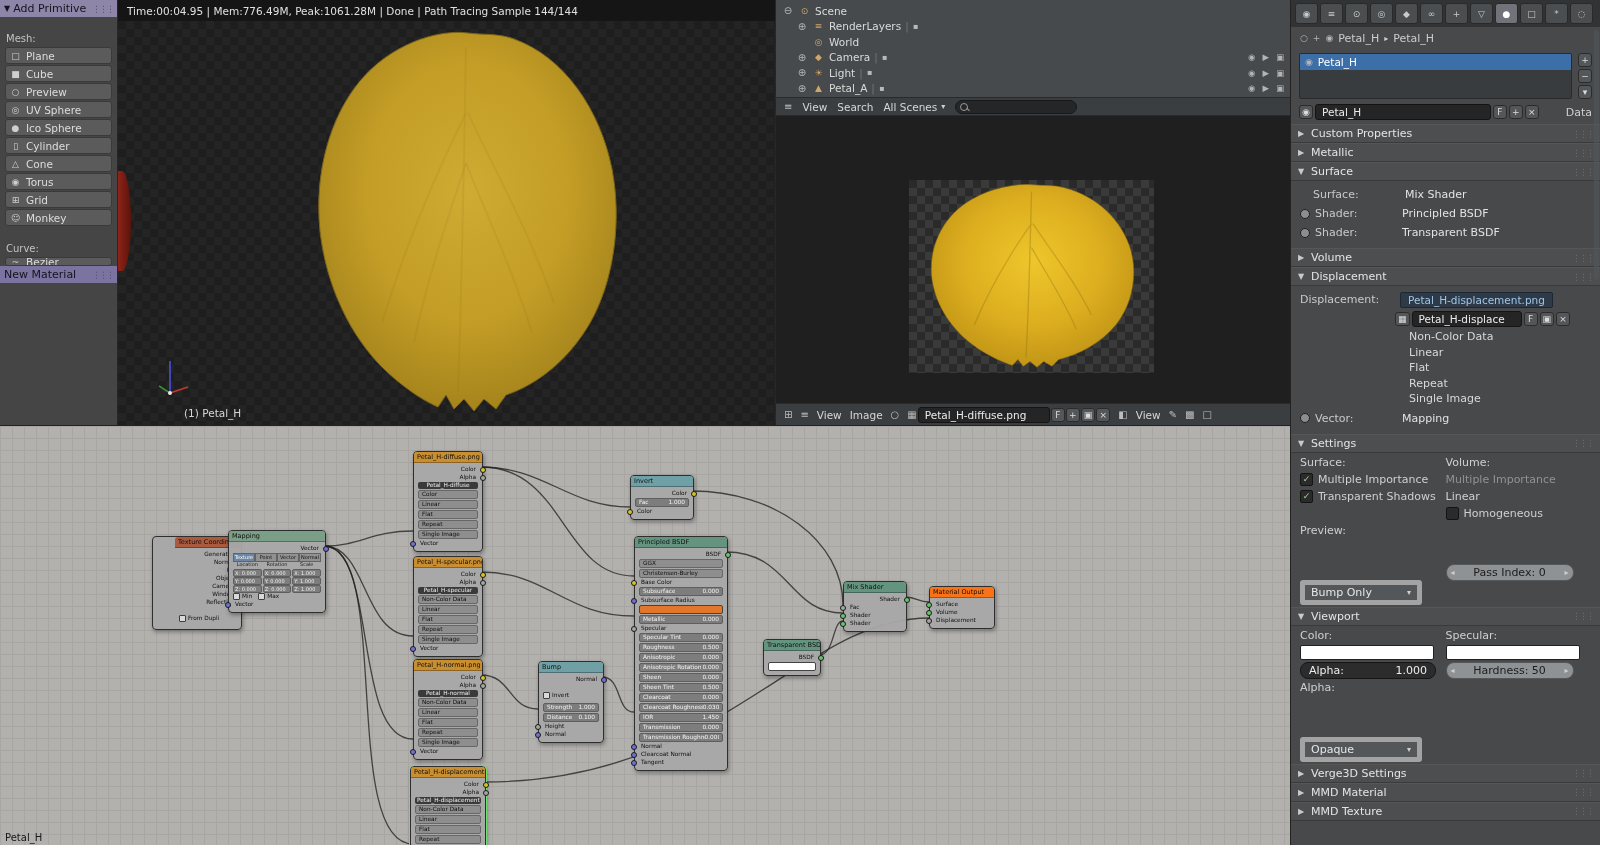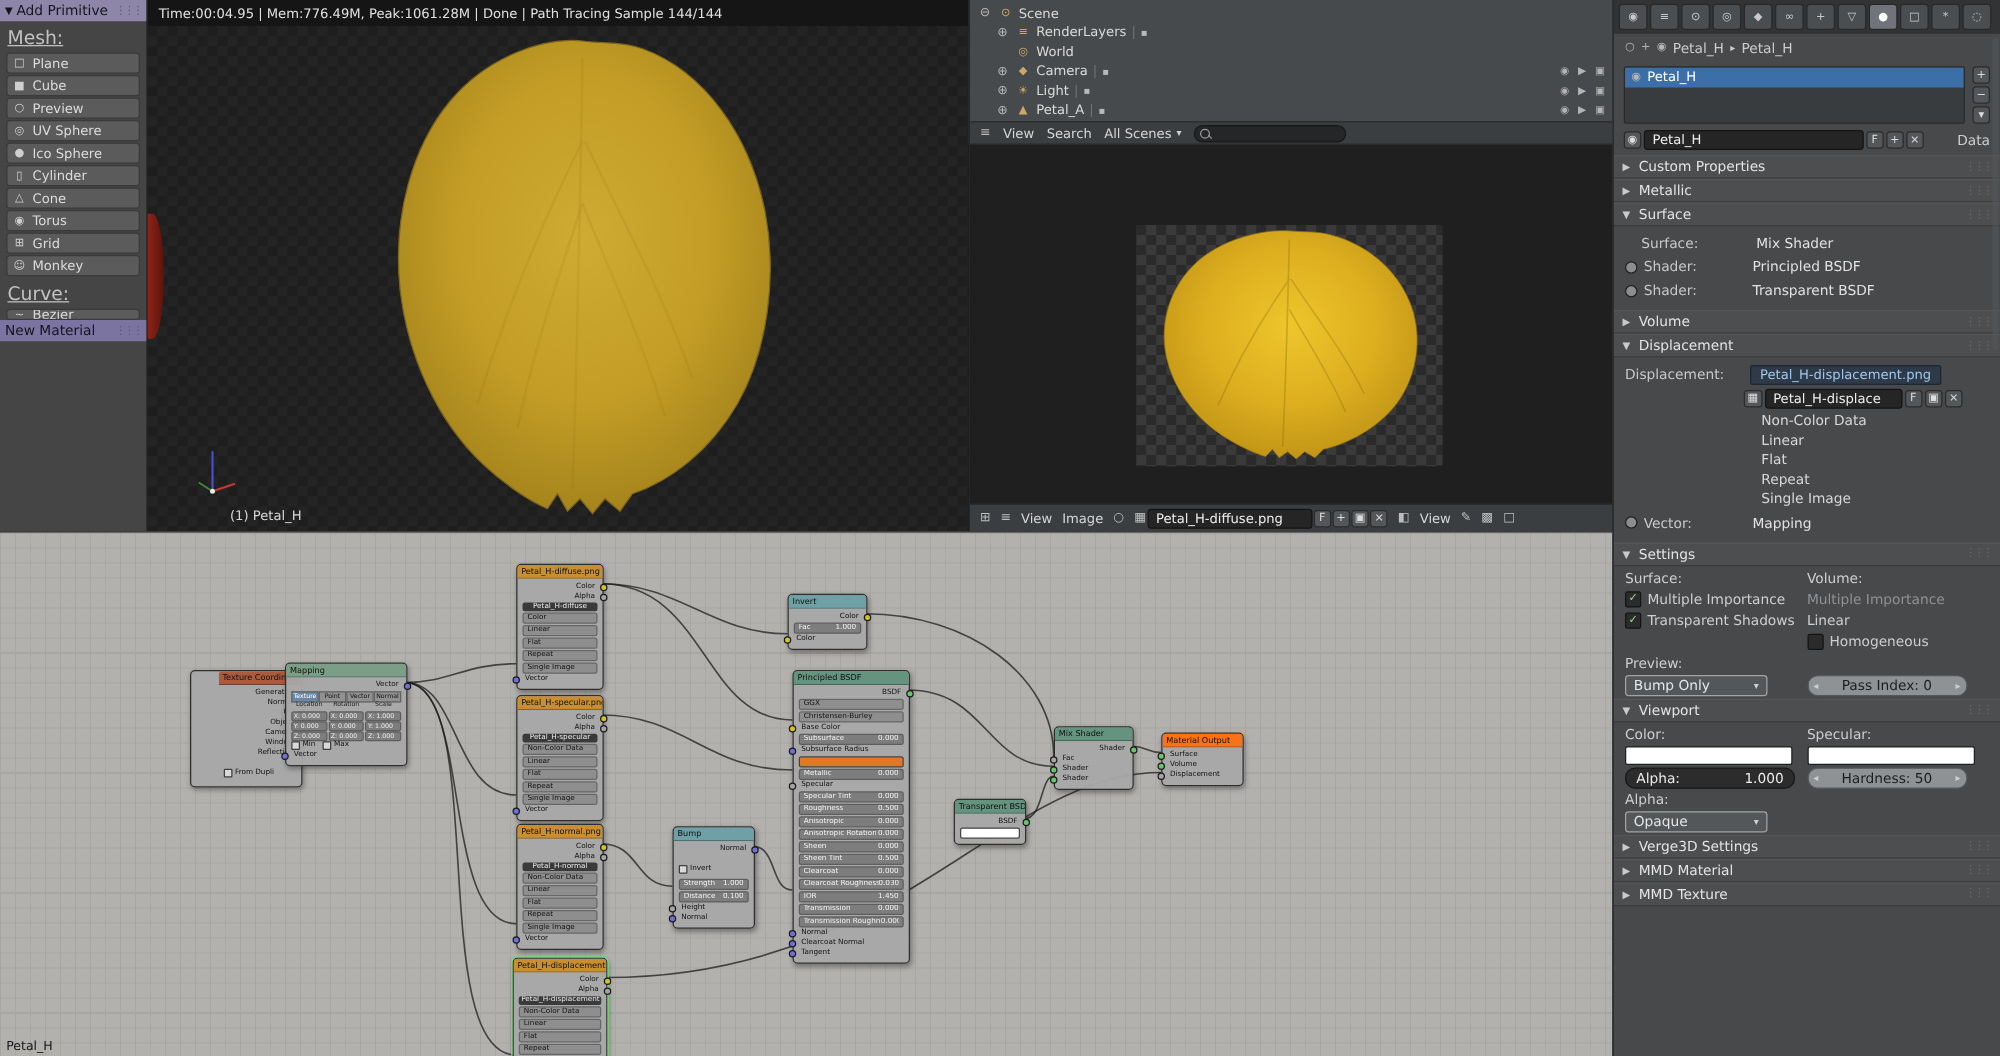--- a/index.html
+++ b/index.html
@@ -4,21 +4,21 @@
 <style>
   html,body{margin:0;padding:0;background:#111;}
   .app{position:relative;width:1600px;height:845px;overflow:hidden;
        font-family:"DejaVu Sans","Liberation Sans",sans-serif;background:#303030;
        -webkit-font-smoothing:antialiased;}
   
   .toolshelf{position:absolute;left:0;top:0;width:118px;height:425px;background:#454545;border-right:1px solid #272727;box-sizing:border-box;}
   .shelf-header{height:17px;background:#8d86a8;color:#14141e;font-size:11px;display:flex;align-items:center;gap:3px;padding:0 4px;}
   .shelf-header .grip{margin-left:auto;color:#5a547a;font-size:9px;letter-spacing:-2px;}
   .shelf-header .tri{font-size:8px;}
-  .shelf-label{color:#c2c2c2;font-size:15px;padding:4px 6px 2px;text-decoration:underline;}
+  .shelf-label{color:#c2c2c2;font-size:10px;padding:16px 6px 2px;}
   .shelf-btn{margin:1px 5px;height:15px;background:#5b5b5b;border:1px solid #3a3a3a;border-radius:3px;color:#dcdcdc;
              font-size:10.5px;display:flex;align-items:center;gap:5px;padding:0 4px;overflow:hidden;white-space:nowrap;}
   .shelf-btn .ic{width:11px;color:#cfcfcf;font-size:9px;text-align:center;flex:none;}
   .shelf-btn.clipped{height:7px;margin-bottom:0;}
   .shelf-header.mat{background:#7b74a0;}
   
   .viewport{position:absolute;left:118px;top:0;width:657px;height:425px;background:#1d1d1d;overflow:hidden;}
   .vp-stats{height:21px;background:#151515;color:#e0e0e0;font-size:10.5px;display:flex;align-items:center;padding:0 9px;white-space:nowrap;}
   .vp-canvas{position:absolute;left:0;top:21px;right:0;bottom:0;
     background-color:#1e1e1e;
@@ -124,22 +124,22 @@
   .prow .val{color:#e2e2e2;}
   .sock{width:8px;height:8px;border:1px solid #202020;border-radius:50%;background:#8d8d8d;margin-right:5px;flex:none;}
   .sock-spacer{width:13px;flex:none;}
   .disp-field{background:#2e3a47;color:#9fc6e8;border:1px solid #1d2733;border-radius:2px;padding:1px 7px;font-size:10.5px;}
   .img-subblock{margin:2px 8px 2px 104px;}
   .disp-opt{height:15.5px;display:flex;align-items:center;color:#d8d8d8;padding-left:14px;}
   .set-grid{display:grid;grid-template-columns:1fr 1fr;row-gap:1px;padding:2px 9px;}
   .set-cell{display:flex;align-items:center;gap:5px;min-height:16px;}
   .chk{width:11px;height:11px;background:#2b2b2b;border:1px solid #141414;border-radius:2px;color:#9ad69a;
        font-size:9px;line-height:10px;text-align:center;flex:none;}
-  .dropdown{background:#54575a;border:1px solid #a3a3a3;border-radius:3px;height:15px;display:flex;align-items:center;
-            gap:5px;padding:0 6px;color:#e6e6e6;min-width:100px;justify-content:space-between;}
+  .dropdown{background:#54575a;border:5px solid #a3a3a3;border-radius:3px;height:15px;display:flex;align-items:center;
+            gap:5px;padding:0 6px;color:#e6e6e6;min-width:100px;justify-content:space-between;margin-top:40px;}
   .numfield{background:#8f9295;border:1px solid #55585a;border-radius:8px;height:15px;display:flex;align-items:center;
             justify-content:space-between;color:#1a1c1d;padding:0 4px;min-width:118px;}
   .alpha-slider{background:#2c2c2c;border:1px solid #161616;border-radius:8px;height:15px;display:flex;align-items:center;
                 justify-content:space-between;color:#ececec;padding:0 8px;min-width:118px;}
   .swatch-w{background:#fff;border:1px solid #202020;border-radius:2px;height:13px;width:132px;}
   .muted{color:#8f9396;}
   .props-scroll{position:absolute;right:1px;top:30px;width:5px;height:250px;background:#54575a;border-radius:3px;opacity:.6;}
   .arrow-sm{font-size:8px;color:#cfcfcf;}
 </style>
 </head>

